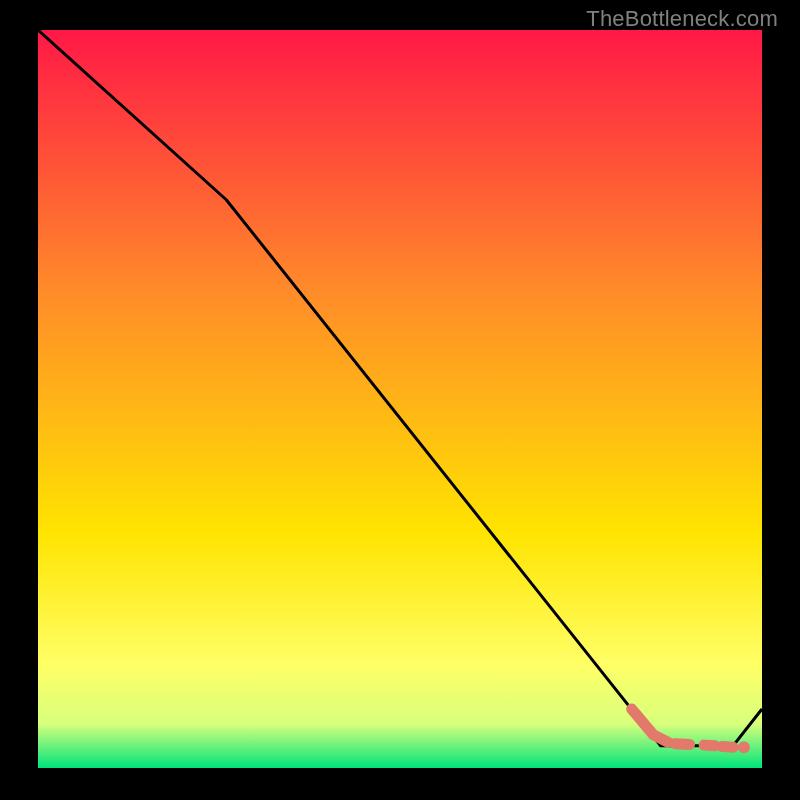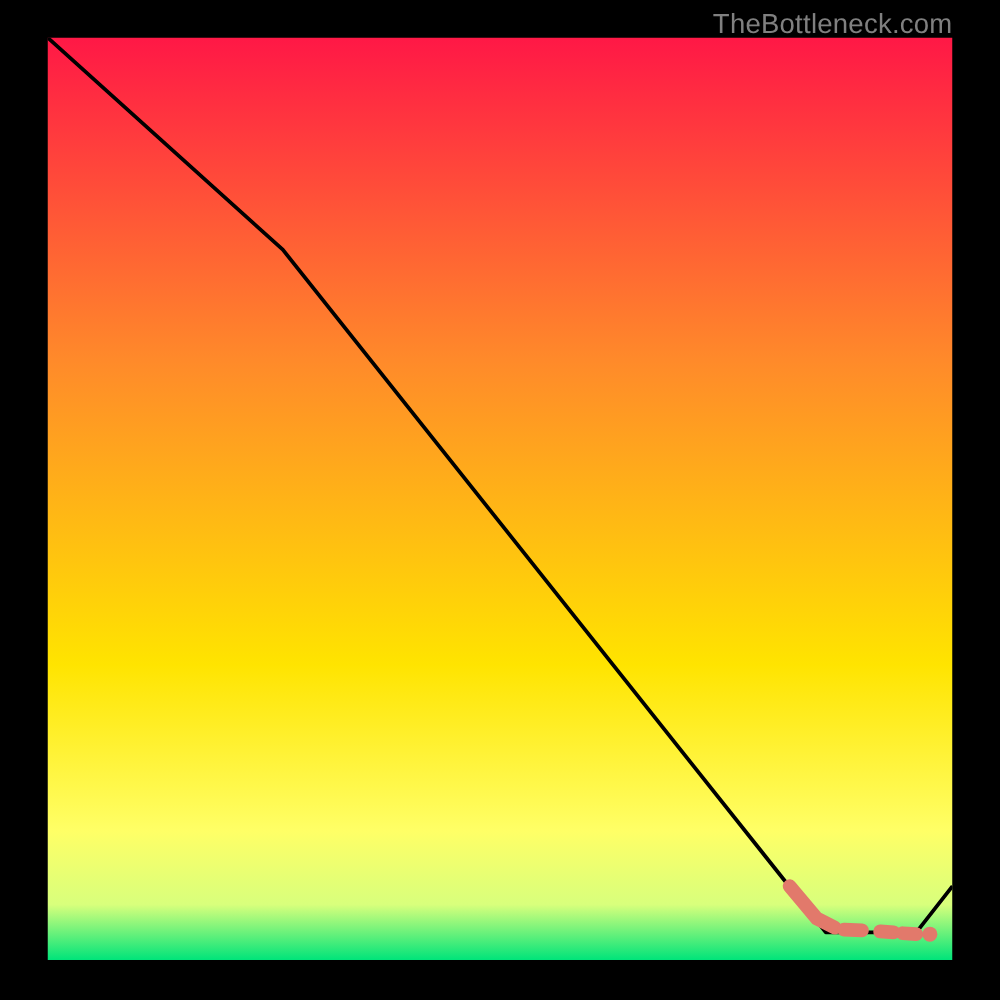--- a/index.html
+++ b/index.html
@@ -25,21 +25,21 @@
     height: 738px;
   }
   .plot svg {
     display: block;
     width: 100%;
     height: 100%;
   }
   .watermark {
     position: absolute;
     top: 6px;
-    right: 38px;
+    right: 22px;
     color: #808080;
     font-size: 22px;
     letter-spacing: 0.2px;
     user-select: none;
   }
 </style>
 </head>
 <body>
 
 <div class="frame">

